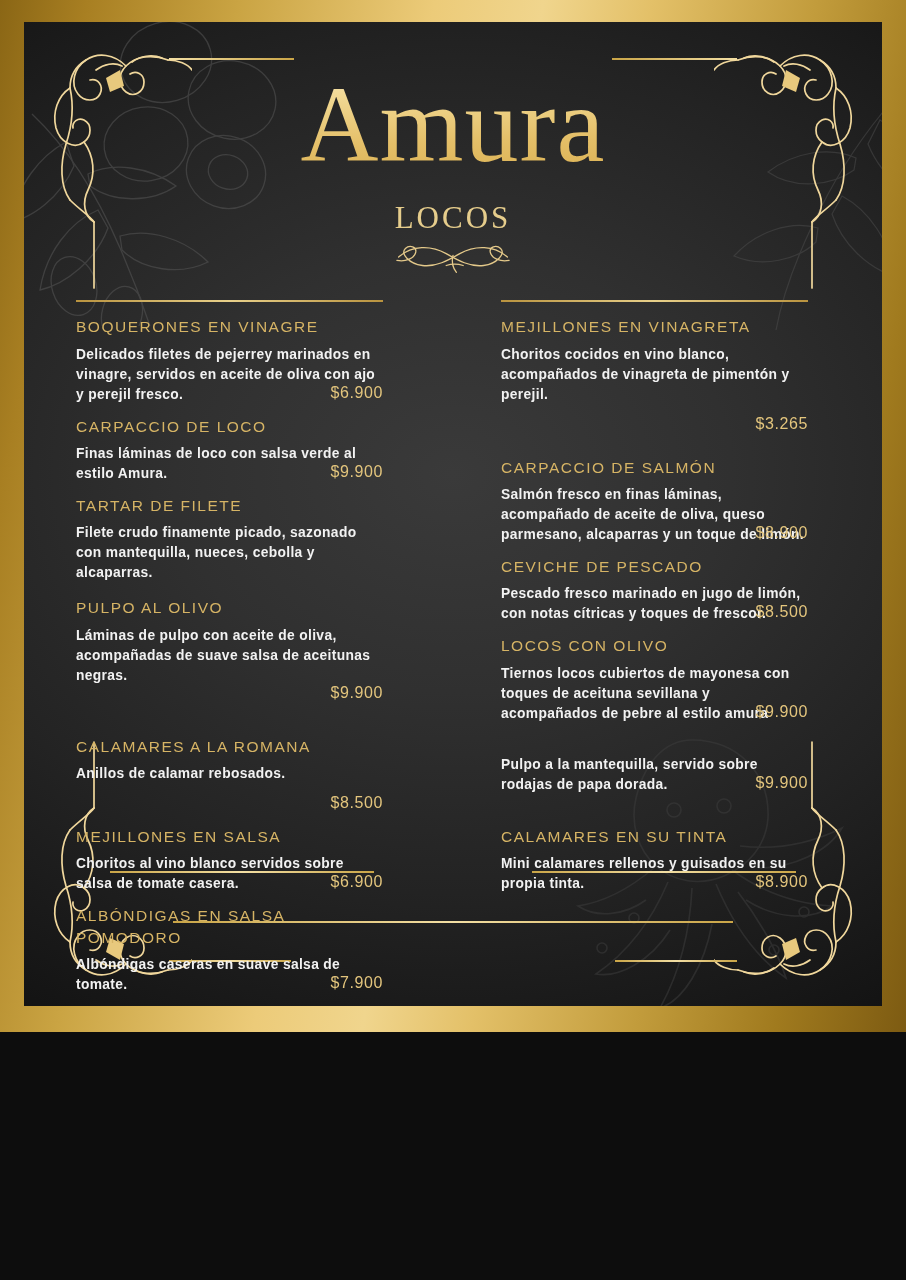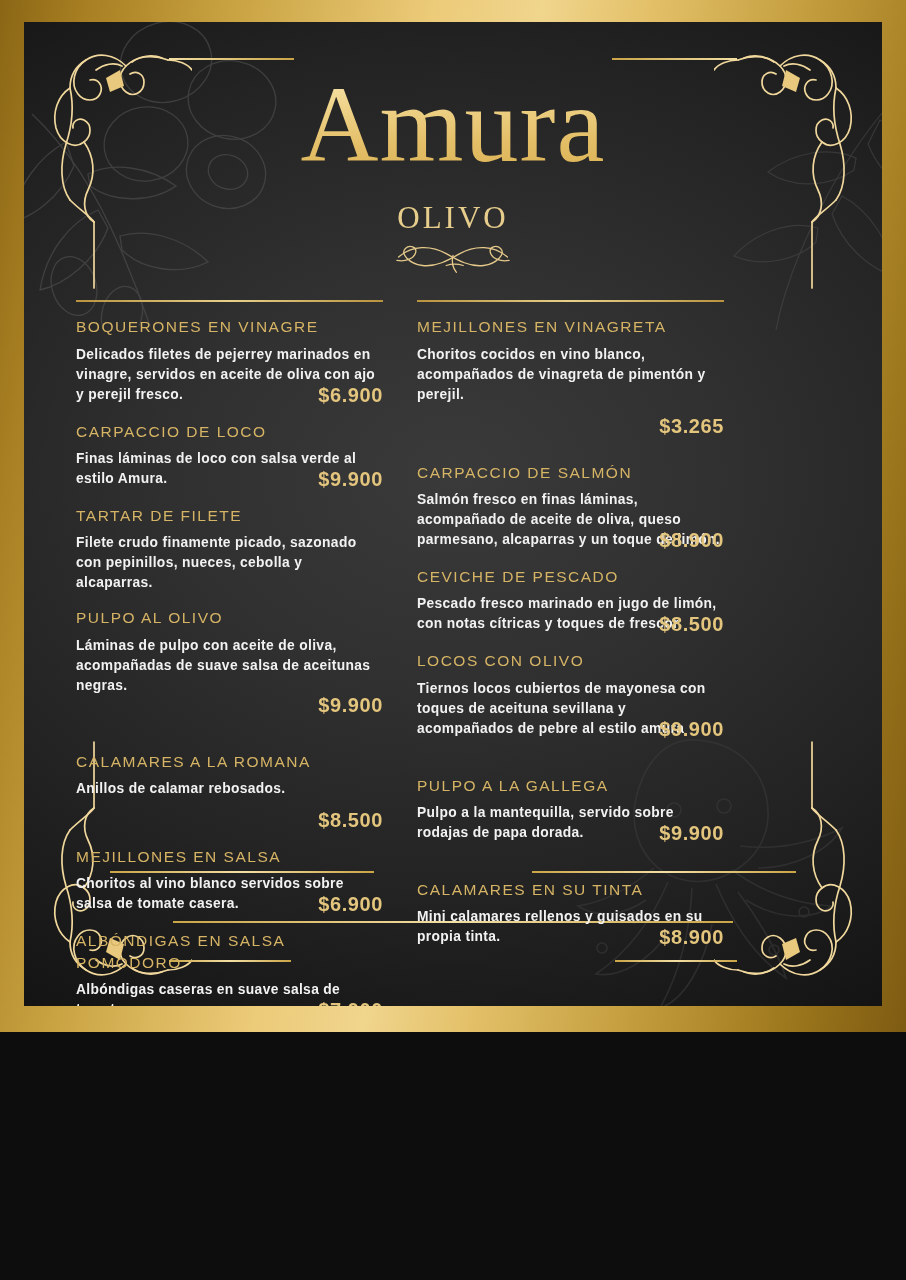--- a/index.html
+++ b/index.html
@@ -113,21 +113,21 @@
     font-size: 31px;
     letter-spacing: 3px;
     color: #e6cd8c;
   }
   #header-flourish { margin-top: 4px; height: 34px; }
 
   
   #menu-columns {
     position: relative;
     display: flex;
-    gap: 34px;
+    gap: 118px;
     padding: 22px 52px 0 52px;
   }
   .menu-column { width: 307px; }
 
   .column-rule {
     height: 2px;
     margin-bottom: 14px;
     background: linear-gradient(90deg, #b9933f, #e8d08a 50%, #b9933f);
   }
 
@@ -142,22 +142,22 @@
     margin-bottom: 7px;
   }
   .item-desc {
     font-size: 13.8px;
     line-height: 1.45;
     color: #f2f2f2;
     letter-spacing: .35px;
     font-weight: bold;
   }
   .item-price {
-    font-size: 20px;
-    font-weight: 700;
+    font-size: 16px;
+    font-weight: 400;
     letter-spacing: .6px;
     color: #e3c57d;
     text-align: right;
     margin-top: -2px;
   }
   
   .item-price.tight { margin-top: -21px; }
   .item-price.loose { margin-top: 10px; }
 
   .spacer-sm { height: 10px; }
@@ -273,21 +273,21 @@
     <div class="frame-rule-top" id="frame-rule-top-right"></div>
 
     <div class="frame-rule-bottom" id="frame-rule-bottom-a"></div>
     <div class="frame-rule-bottom" id="frame-rule-bottom-b"></div>
     <div class="frame-rule-bottom" id="frame-rule-bottom-c"></div>
     <div class="frame-rule-bottom" id="frame-rule-bottom-d"></div>
     <div class="frame-rule-bottom" id="frame-rule-bottom-e"></div>
 
     <div id="menu-header">
       <div id="restaurant-title">Amura</div>
-      <div id="menu-section-label">OLIVO</div>
+      <div id="menu-section-label">LOCOS</div>
       <svg id="header-flourish" viewBox="0 0 200 40" fill="none" stroke="#e4cركـ" style="stroke:#e4c98a" stroke-width="1.5" stroke-linecap="round">
         <path d="M36 20 C 52 6, 74 6, 92 16 C 106 24, 120 32, 136 30 C 152 28, 162 16, 156 10 C 151 5, 142 8, 144 15 C 146 22, 156 26, 166 24"></path>
         <path d="M164 20 C 148 6, 126 6, 108 16 C 94 24, 80 32, 64 30 C 48 28, 38 16, 44 10 C 49 5, 58 8, 56 15 C 54 22, 44 26, 34 24"></path>
         <path d="M100 18 C 98 26, 100 33, 104 38"></path>
         <path d="M92 30 C 98 28, 106 28, 112 30"></path>
       </svg>
     </div>
 
     <div id="menu-columns">
 
@@ -305,21 +305,21 @@
         <div class="menu-item">
           <div class="item-name">CARPACCIO DE LOCO</div>
           <div class="item-desc"> Finas láminas de loco con salsa verde al estilo Amura.</div>
           <div class="item-price tight">$9.900</div>
         </div>
 
         <div class="spacer-sm"></div>
 
         <div class="menu-item">
           <div class="item-name">TARTAR DE FILETE</div>
-          <div class="item-desc">Filete crudo finamente picado, sazonado con pepinillos, nueces, cebolla y alcaparras.</div>
+          <div class="item-desc">Filete crudo finamente picado, sazonado con mantequilla, nueces, cebolla y alcaparras.</div>
         </div>
 
         <div class="spacer-sm"></div>
 
         <div class="menu-item">
           <div class="item-name">PULPO AL OLIVO</div>
           <div class="item-desc">Láminas de pulpo con aceite de oliva, acompañadas de suave salsa de aceitunas negras.</div>
           <div class="item-price">$9.900</div>
         </div>
 
@@ -377,21 +377,20 @@
 
         <div class="menu-item">
           <div class="item-name">LOCOS CON OLIVO</div>
           <div class="item-desc">Tiernos locos cubiertos de mayonesa con toques de aceituna sevillana y acompañados de pebre al estilo amura</div>
           <div class="item-price tight">$9.900</div>
         </div>
 
         <div class="spacer-lg"></div>
 
         <div class="menu-item">
-          <div class="item-name">PULPO A LA GALLEGA</div>
           <div class="item-desc">Pulpo a la mantequilla, servido sobre rodajas de papa dorada.</div>
           <div class="item-price tight">$9.900</div>
         </div>
 
         <div class="spacer-lg"></div>
 
         <div class="menu-item">
           <div class="item-name">CALAMARES EN SU TINTA</div>
           <div class="item-desc">Mini calamares rellenos y guisados en su propia tinta.</div>
           <div class="item-price tight">$8.900</div>

